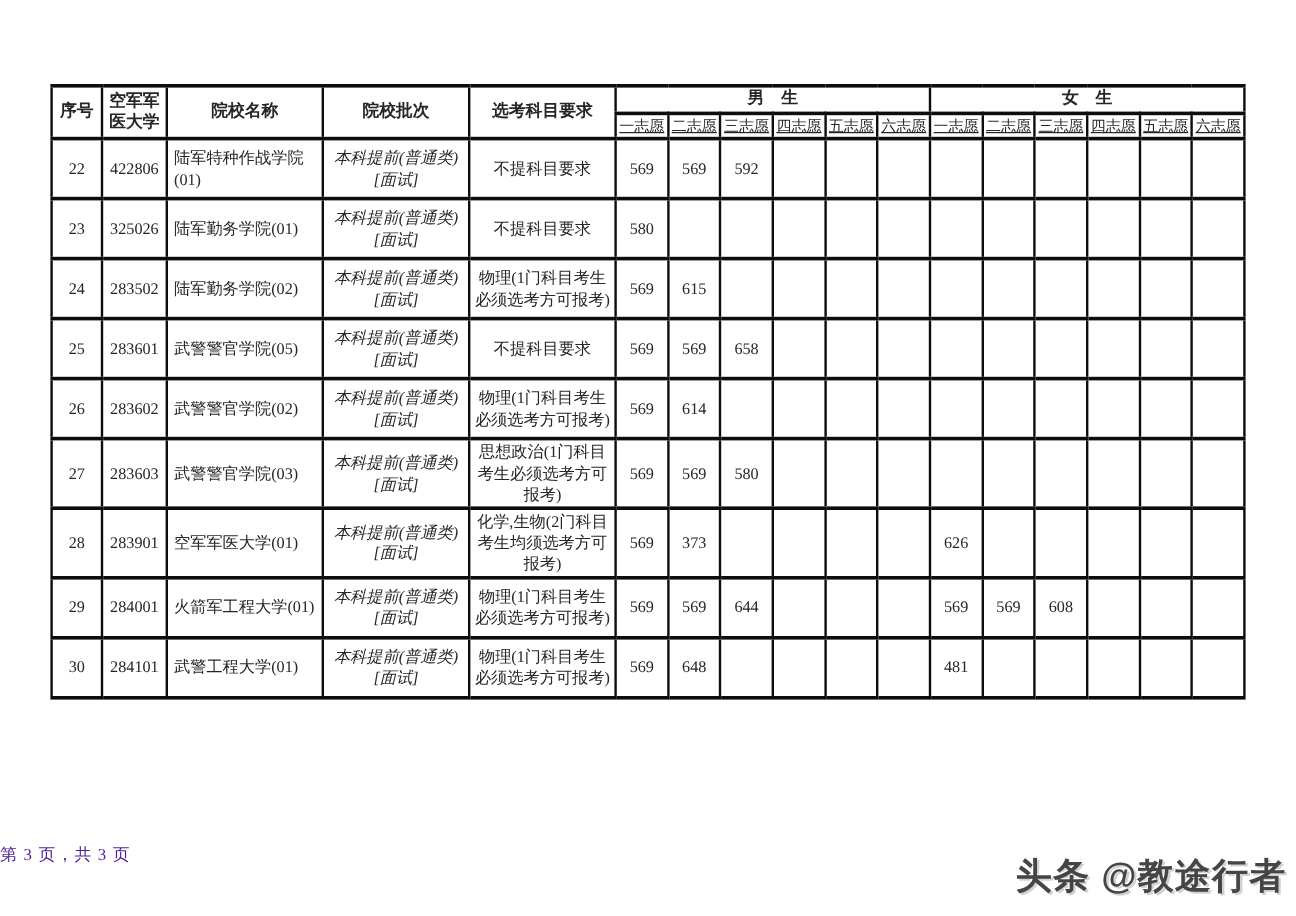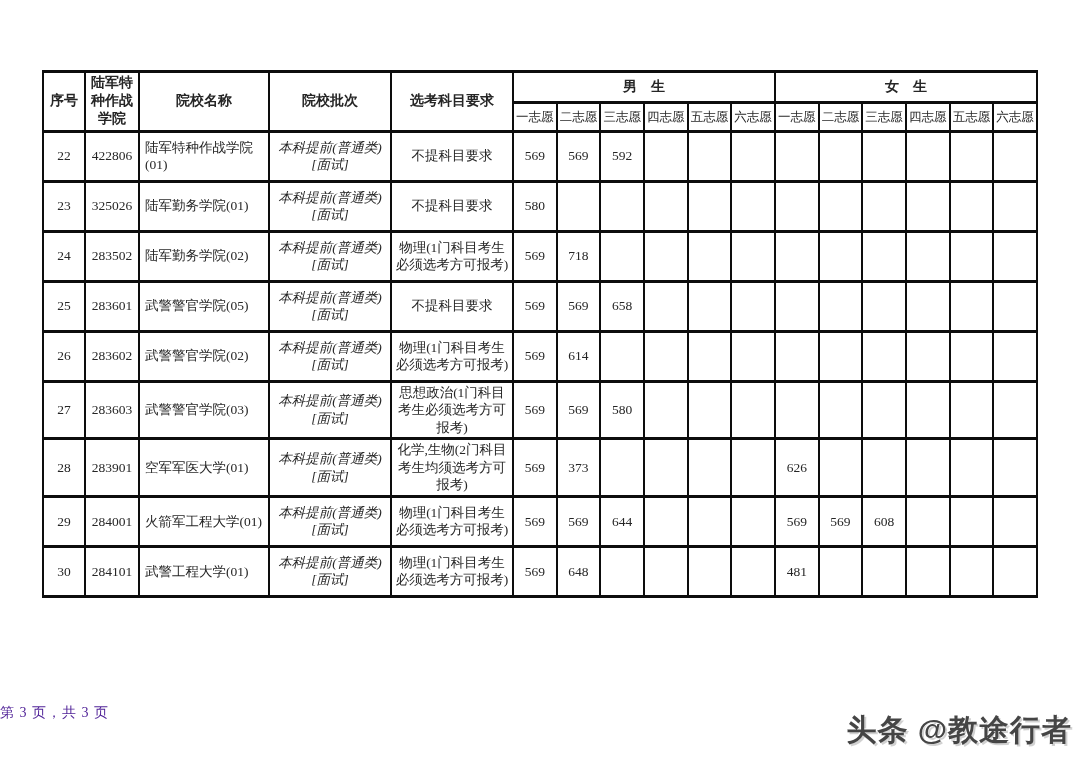--- a/index.html
+++ b/index.html
@@ -24,21 +24,21 @@
     border-bottom-width:3px;
     padding:1px 2px;
     text-align:center;
     vertical-align:middle;
     font-size:13.5px;
     line-height:1.3;
     overflow:hidden;
     color:#262626;
   }
   thead tr.grp{height:22px;}
-  thead tr.sub{height:20px;}
+  thead tr.sub{height:20px;text-decoration:underline;}
   thead th{font-weight:bold;font-size:14px;}
   thead tr.sub th{font-weight:normal;font-size:12.5px;padding:1px 0;}
   tbody tr{height:50px;}
   td.name{text-align:left;padding-left:5px;padding-right:3px;margin-top:43px;}
   .bl{display:block;font-style:italic;}
   .footer{
     position:absolute;top:704px;left:0;width:100%;
     text-align:left;
     font-size:14px;letter-spacing:1px;color:#4c1d95;
   }
@@ -73,21 +73,21 @@
       <col>
         <col>
         <col>
         <col>
         <col>
         <col>
     </colgroup>
     <thead>
       <tr class="grp">
         <th rowspan="2">序号</th>
-        <th rowspan="2">陆军特种作战学院</th>
+        <th rowspan="2">空军军医大学</th>
         <th rowspan="2">院校名称</th>
         <th rowspan="2">院校批次</th>
         <th rowspan="2">选考科目要求</th>
         <th colspan="6">男　生</th>
         <th colspan="6">女　生</th>
       </tr>
       <tr class="sub">
         <th>一志愿</th>
         <th>二志愿</th>
         <th>三志愿</th>
@@ -150,21 +150,21 @@
       <tr>
         <td>24</td>
         <td>283502</td>
         <td class="name">陆军勤务学院(02)</td>
         <td>
             <span class="bl">本科提前(普通类)</span>
             <span class="bl">[面试]</span>
           </td>
         <td>物理(1门科目考生必须选考方可报考)</td>
         <td>569</td>
-        <td>718</td>
+        <td>615</td>
         <td></td>
         <td></td>
         <td></td>
         <td></td>
         <td></td>
         <td></td>
         <td></td>
         <td></td>
         <td></td>
         <td></td>

